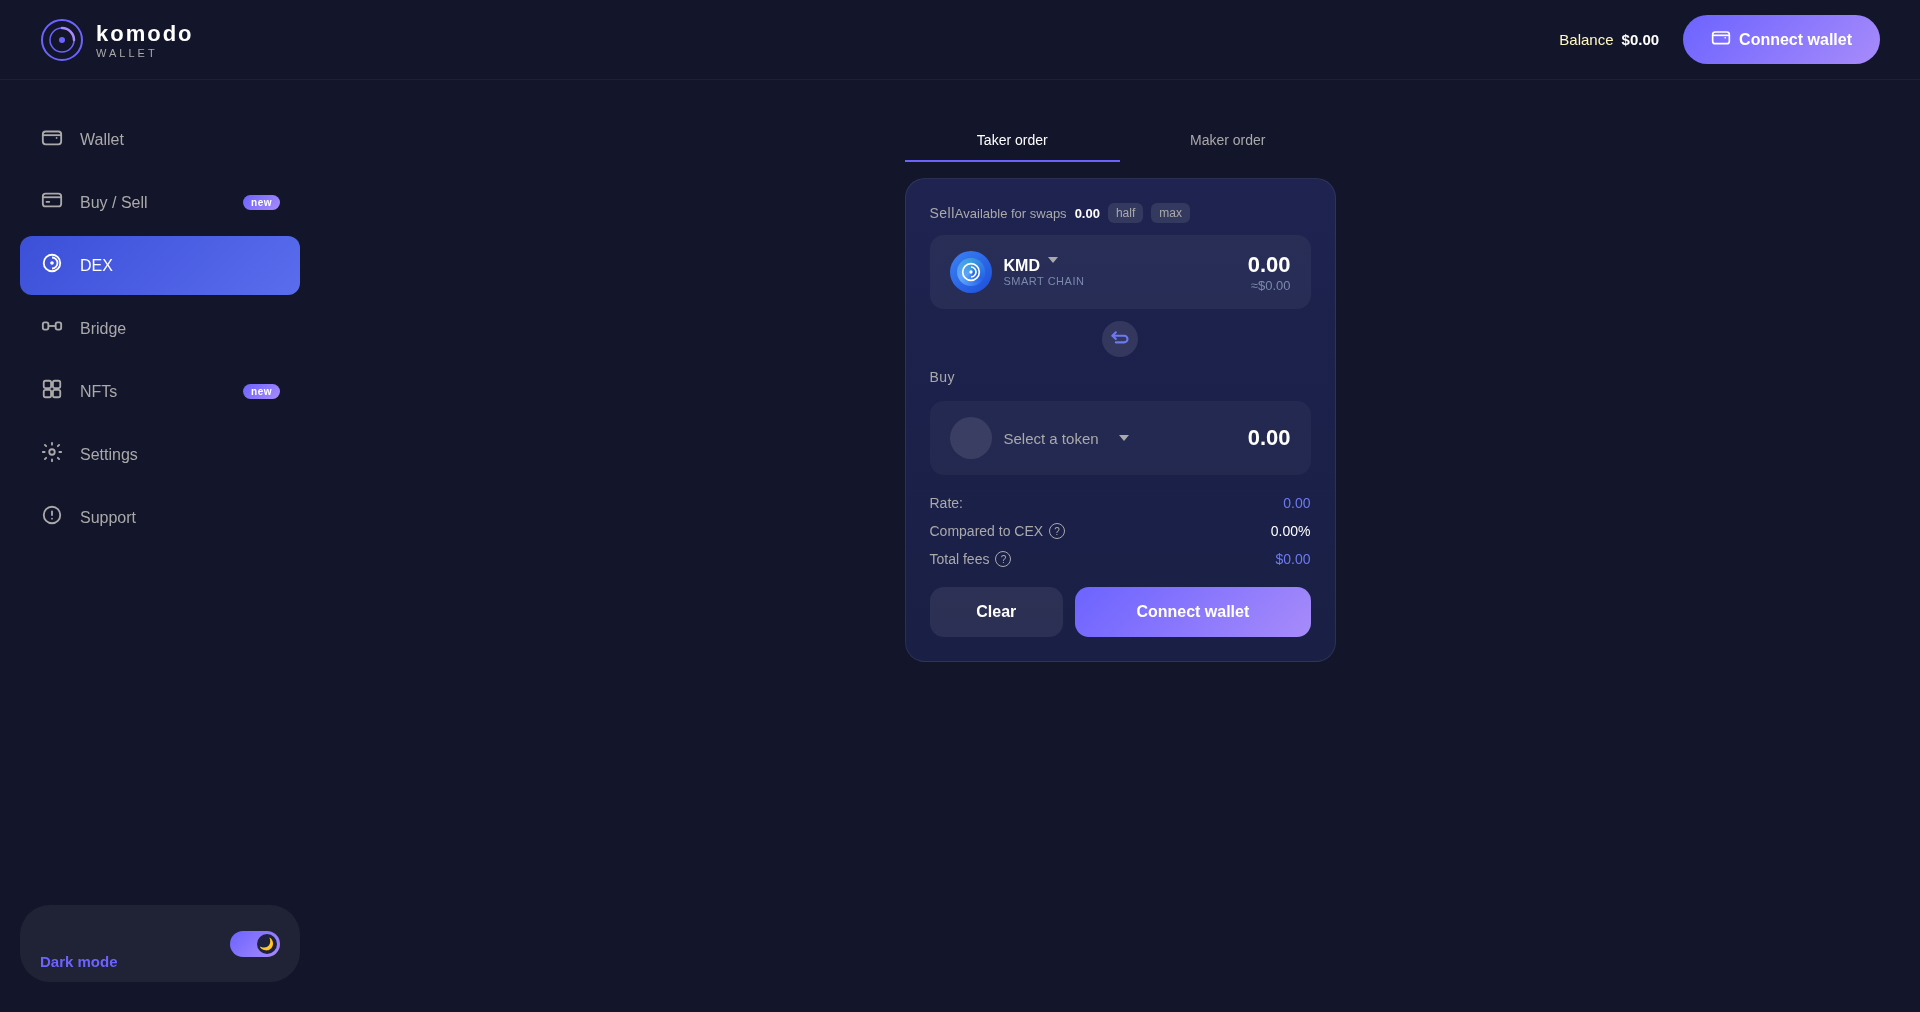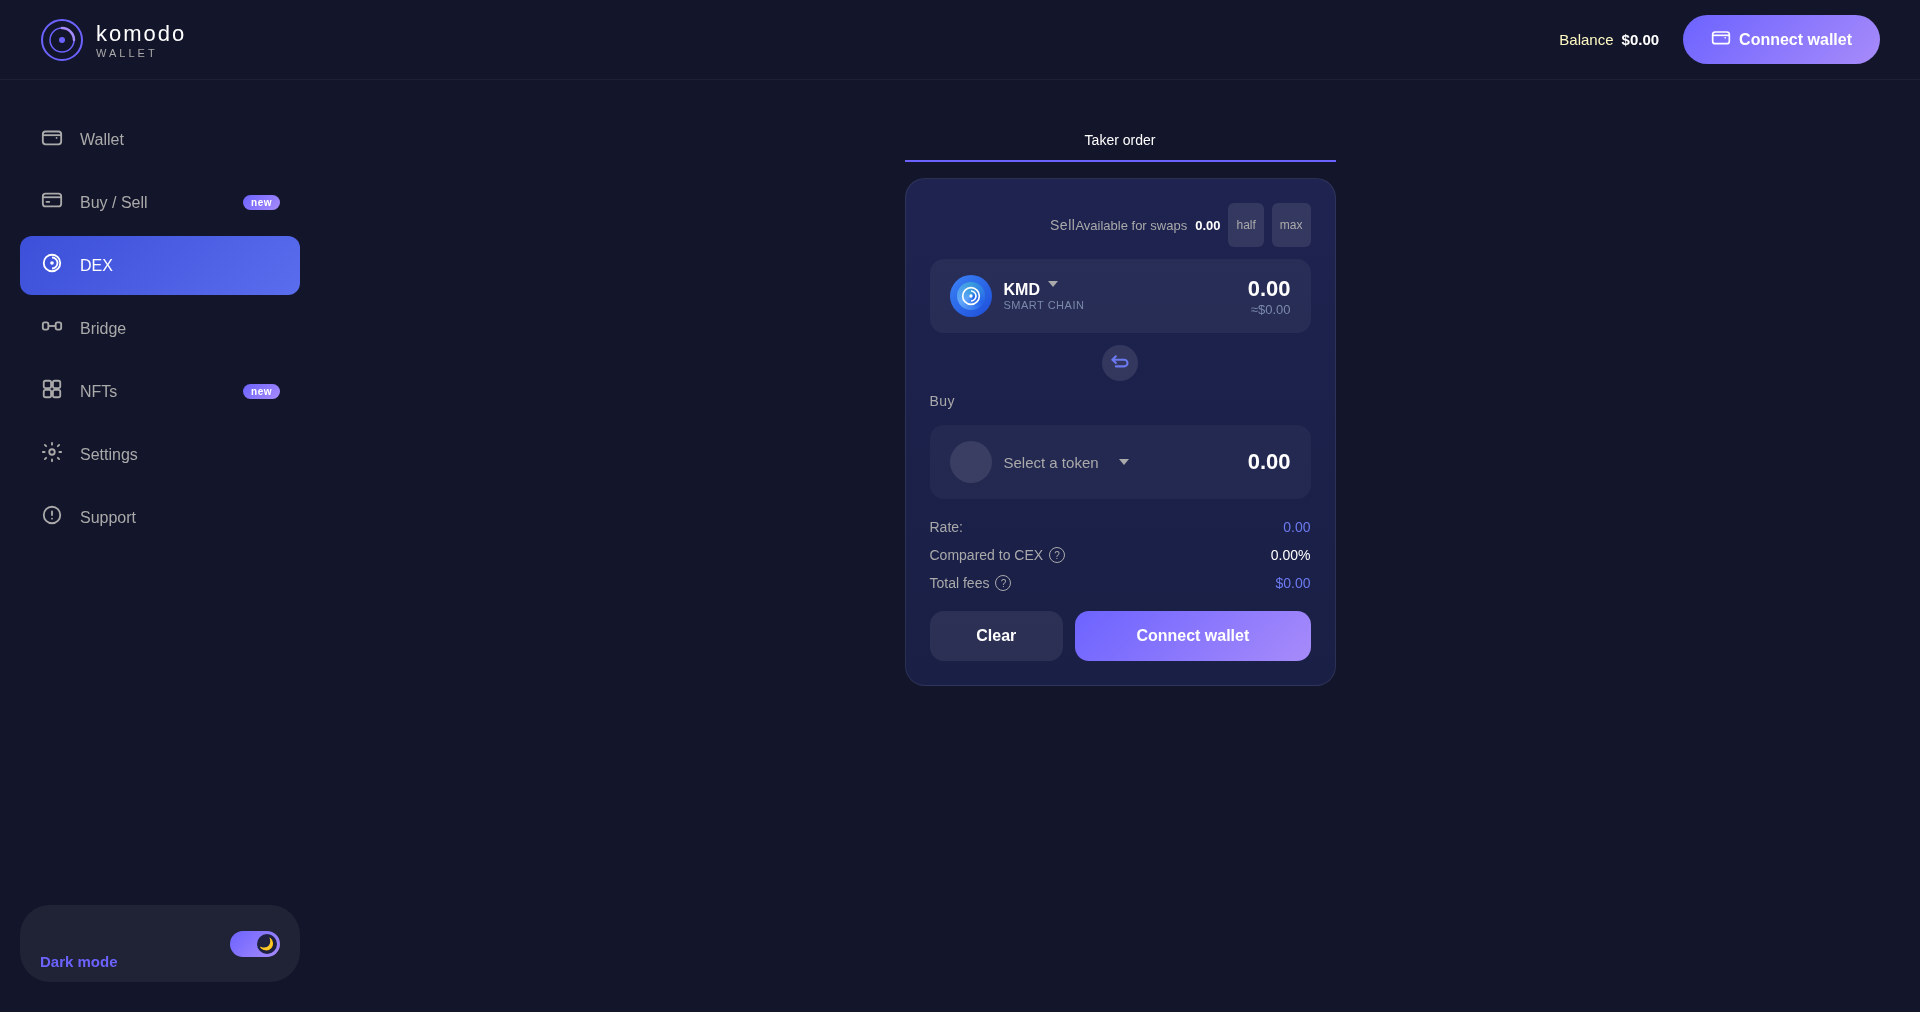--- a/index.html
+++ b/index.html
@@ -30,21 +30,21 @@
     .logo-icon {
       width: 44px;
       height: 44px;
     }
     .logo-text {
       display: flex;
       flex-direction: column;
     }
     .logo-title {
       font-size: 22px;
-      font-weight: 400;
+      font-weight: 700;
       letter-spacing: 2px;
       color: #ffffff;
     }
     .logo-subtitle {
       font-size: 11px;
       letter-spacing: 3px;
       color: #aaaaaa;
     }
     .header-right {
       display: flex;
@@ -207,21 +207,21 @@
       background: linear-gradient(180deg, #1e2350 0%, #1a1f45 100%);
       border-radius: 20px;
       padding: 24px;
       border: 1px solid rgba(255,255,255,0.08);
     }
 
     
     .section-header {
       display: flex;
       align-items: center;
-      justify-content: flex-end;
+      justify-content: flex-start;
       margin-bottom: 12px;
     }
     .section-label {
       font-size: 14px;
       color: #aaaaaa;
       letter-spacing: 0.5px;
     }
     .available-area {
       display: flex;
       align-items: center;
@@ -232,21 +232,21 @@
     .available-value {
       color: #ffffff;
       font-weight: 600;
     }
     .half-btn, .max-btn {
       background: rgba(255,255,255,0.1);
       border: none;
       border-radius: 6px;
       color: #aaaaaa;
       font-size: 12px;
-      padding: 15px 8px;
+      padding: 3px 8px;
       cursor: pointer;
     }
 
     .token-row {
       background: rgba(255,255,255,0.05);
       border-radius: 14px;
       padding: 16px 20px;
       display: flex;
       align-items: center;
       justify-content: space-between;
@@ -581,20 +581,21 @@
     </div>
 
   </nav>
 
   <main class="content">
 
     <div class="dex-panel">
 
       <div class="order-tabs">
         <div class="order-tab active">Taker order</div>
+        <div class="order-tab">Maker order</div>
       </div>
 
       <div class="swap-card">
 
         <div class="section-header">
           <span class="section-label">Sell</span>
           <div class="available-area">
             <span>Available for swaps</span>
             <span class="available-value">0.00</span>
             <button class="half-btn">half</button>

